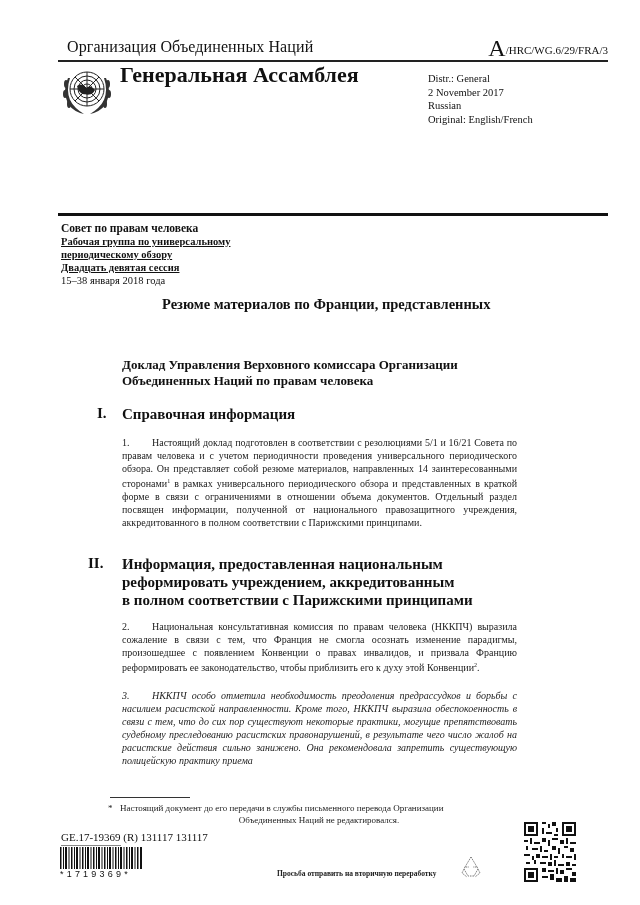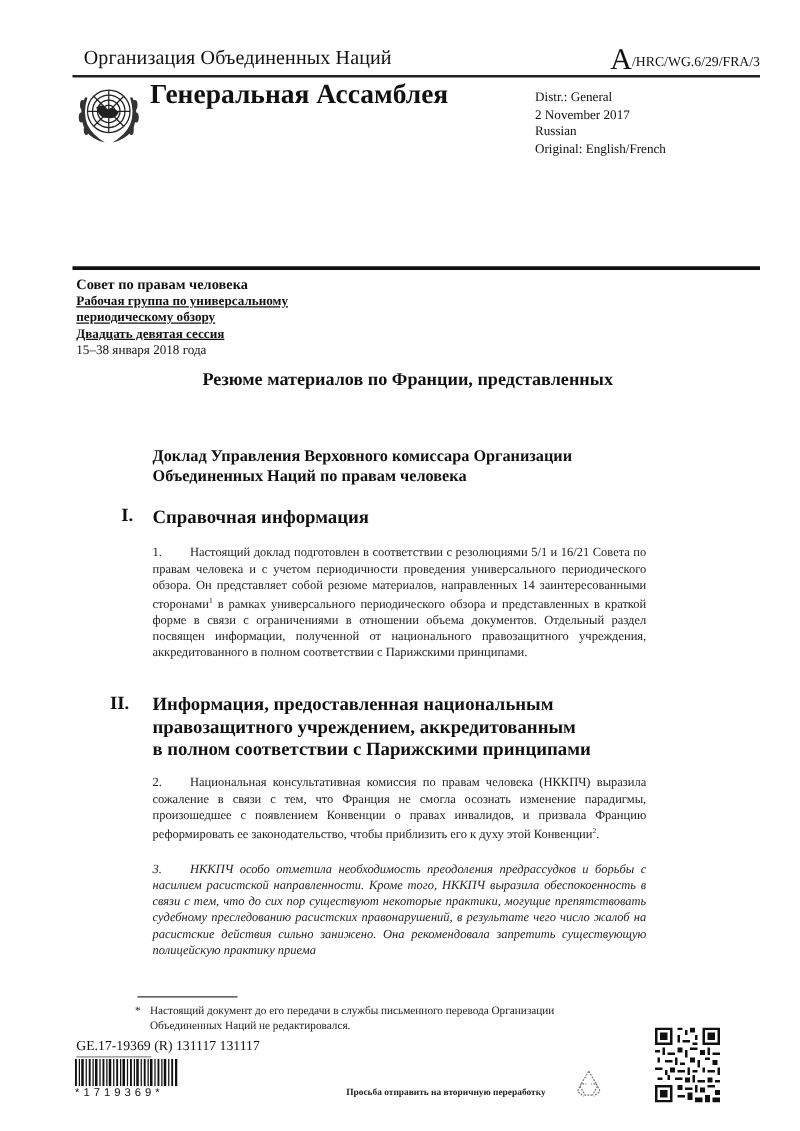--- a/index.html
+++ b/index.html
@@ -37,21 +37,21 @@
     .para { left: 122px; width: 395px; font-size: 10px; line-height: 13px; text-align: justify; color: #222; }
     .para .pn { display: inline-block; width: 30px; }
     .para sup { font-size: 6px; vertical-align: 4px; }
     .p1 { top: 436px; }
     .p2 { top: 620px; }
     .p3 { top: 689px; font-style: italic; }
 
     .fn-rule { left: 110px; top: 797px; width: 80px; height: 1px; background: #333; }
     .footnote { left: 108px; top: 802px; width: 410px; font-size: 9px; line-height: 12px; color: #222; }
     .footnote .star { display: inline-block; width: 12px; }
-    .footnote .cont { padding-left: 12px; display: block; }
+    .footnote .cont { padding-left: 12px; display: block; text-align: center; }
 
     .job { left: 61px; top: 831px; font-size: 11px; color: #111; }
     .job-rule { left: 61px; top: 845px; width: 60px; height: 1px; background: #888; }
 
     .barcode { left: 60px; top: 847px; width: 82px; height: 22px; }
     .barcode-num { left: 60px; top: 869px; font-size: 9px; letter-spacing: 3.2px; font-family: "Liberation Sans", sans-serif; }
 
     .recycle-text { left: 277px; top: 869px; font-size: 7.5px; font-weight: bold; color: #222; }
     .recycle-icon { left: 460px; top: 855px; width: 22px; height: 24px; }
     .qr { left: 524px; top: 822px; width: 52px; height: 60px; }
@@ -119,21 +119,21 @@
   <div>Справочная информация</div>
 </div>
 
 <div class="abs para p1">
   <span class="pn">1.</span><span>Настоящий доклад подготовлен в соответствии с резолюциями 5/1 и 16/21 Совета по правам человека и с учетом периодичности проведения универсального периодического обзора. Он представляет собой резюме материалов, направленных 14 заинтересованными сторонами</span><sup>1</sup><span> в рамках универсального периодического обзора и представленных в краткой форме в связи с ограничениями в отношении объема документов. Отдельный раздел посвящен информации, полученной от национального правозащитного учреждения, аккредитованного в полном соответствии с Парижскими принципами.</span>
 </div>
 
 <div class="abs sec-num s2-num">II.</div>
 <div class="abs sec-title s2-title">
   <div>Информация, предоставленная национальным</div>
-  <div>правозащитного учреждением, аккредитованным</div>
+  <div>реформировать учреждением, аккредитованным</div>
   <div>в полном соответствии с Парижскими принципами</div>
 </div>
 
 <div class="abs para p2">
   <span class="pn">2.</span><span>Национальная консультативная комиссия по правам человека (НККПЧ) выразила сожаление в связи с тем, что Франция не смогла осознать изменение парадигмы, произошедшее с появлением Конвенции о правах инвалидов, и призвала Францию реформировать ее законодательство, чтобы приблизить его к духу этой Конвенции</span><sup>2</sup><span>.</span>
 </div>
 
 <div class="abs para p3">
   <span class="pn">3.</span><span>НККПЧ особо отметила необходимость преодоления предрассудков и борьбы с насилием расистской направленности. Кроме того, НККПЧ выразила обеспокоенность в связи с тем, что до сих пор существуют некоторые практики, могущие препятствовать судебному преследованию расистских правонарушений, в результате чего число жалоб на расистские действия сильно занижено. Она рекомендовала запретить существующую полицейскую практику приема</span>
 </div>

